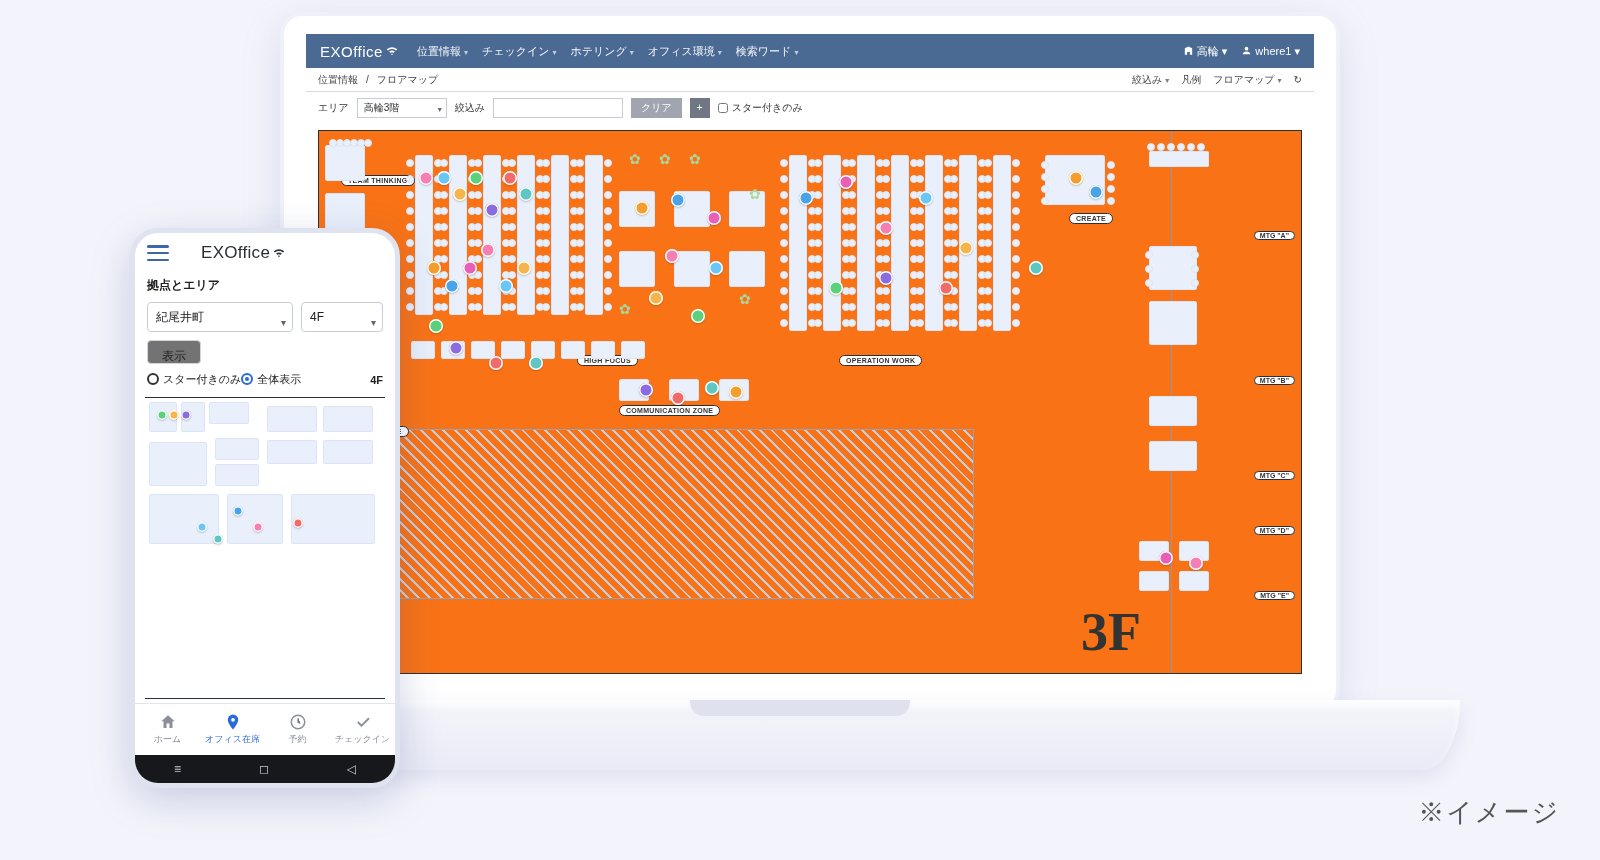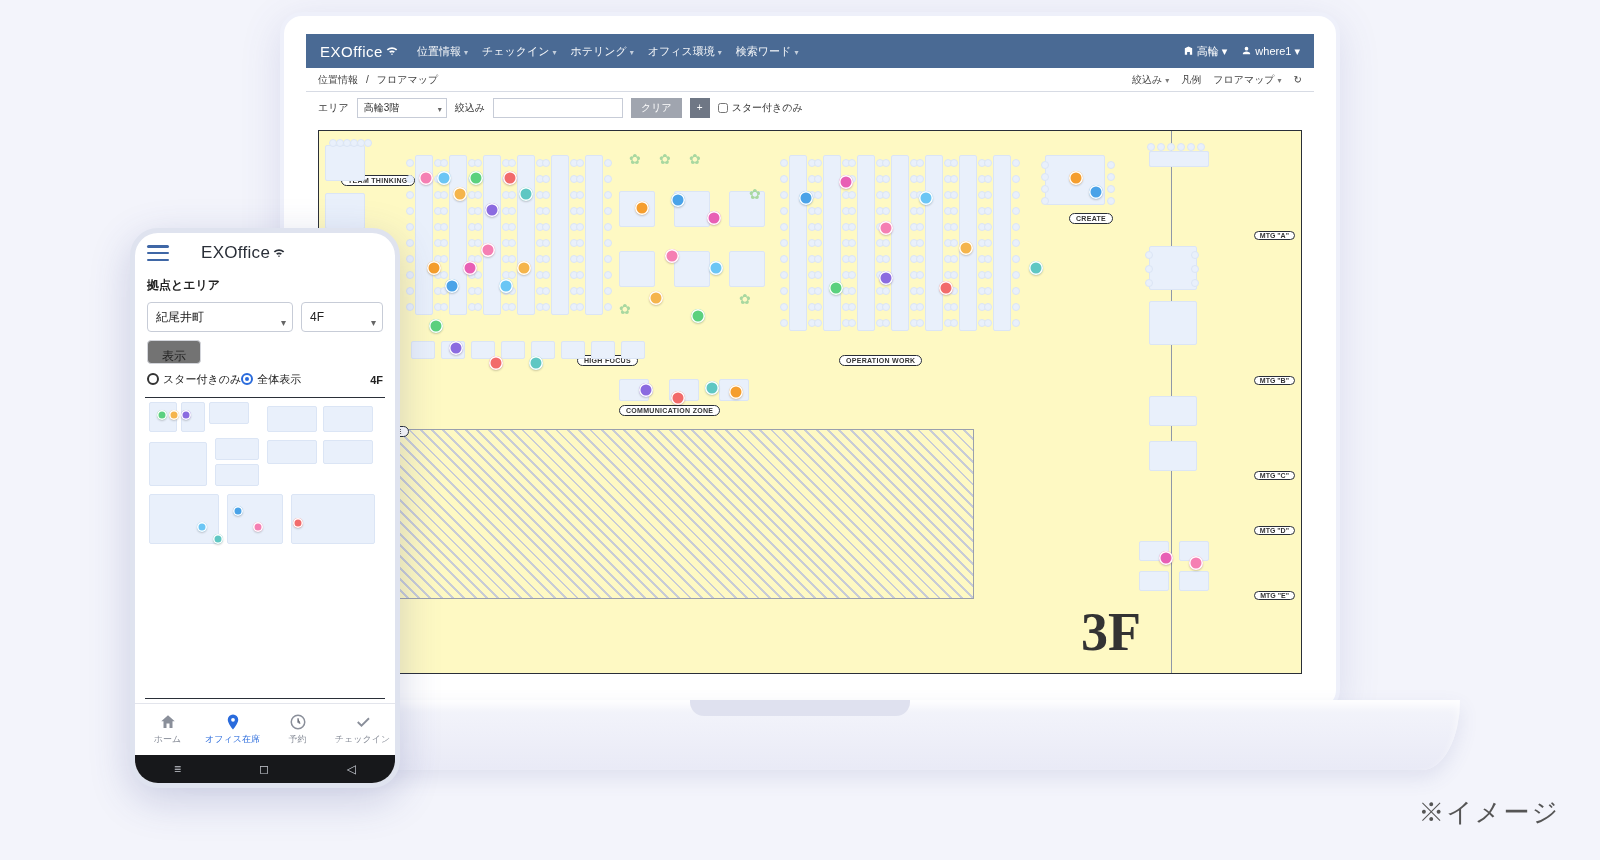--- a/index.html
+++ b/index.html
@@ -28,21 +28,21 @@
   .d-filter{height:32px;display:flex;align-items:center;gap:8px;padding:4px 12px;font-size:10px}
   .d-filter .sel{border:1px solid #c7ccd7;height:20px;padding:0 18px 0 6px;background:#fff;position:relative;min-width:90px;line-height:18px}
   .d-filter .sel::after{content:"▾";position:absolute;right:4px;top:2px;font-size:8px;color:#666}
   .d-filter .inp{border:1px solid #c7ccd7;height:20px;width:130px;background:#fff}
   .d-filter .btn{height:20px;padding:0 10px;background:#a0a5af;color:#fff;line-height:20px}
   .d-filter .sq{height:20px;width:20px;background:#6f7785;color:#fff;text-align:center;line-height:20px}
   .d-filter label{display:flex;align-items:center;gap:4px}
   .d-filter input[type=checkbox]{width:10px;height:10px}
 
   
-  .floor{flex:1;margin:6px 12px 8px;border:1.5px solid #2a2f38;position:relative;background:#fef9c3}
+  .floor{flex:1;margin:6px 12px 8px;border:1.5px solid #2a2f38;position:relative;background:#f97316}
   .floor .big{position:absolute;right:160px;bottom:10px;font-size:54px;font-weight:600;font-family:serif}
   .desk{position:absolute;background:#e9f0fb;border:1px solid #dbe5f5;border-radius:2px}
   .chair{position:absolute;width:8px;height:8px;border-radius:50%;background:#e9f0fb;border:1px solid #dbe5f5}
   .dot{position:absolute;width:14px;height:14px;border-radius:50%;box-shadow:0 0 0 1.5px #fff inset,0 1px 2px rgba(0,0,0,.2)}
   .zone{position:absolute;font-size:7px;font-weight:700;background:#fff;border:1px solid #2a2f38;border-radius:6px;padding:1px 6px;letter-spacing:.3px}
   .hatch{position:absolute;background:repeating-linear-gradient(45deg,#c8ccd6 0 2px,transparent 2px 8px);border:1px solid #9aa0ad}
   .tree{position:absolute;width:16px;height:16px}
   .tree::before{content:"✿";color:#a8d8a0;font-size:14px}
   .room{position:absolute;border:1px solid #8f98a8}
   .mtg{position:absolute;right:6px;font-size:7px;font-weight:700;border:1px solid #2a2f38;border-radius:5px;padding:0 5px;background:#fff}

